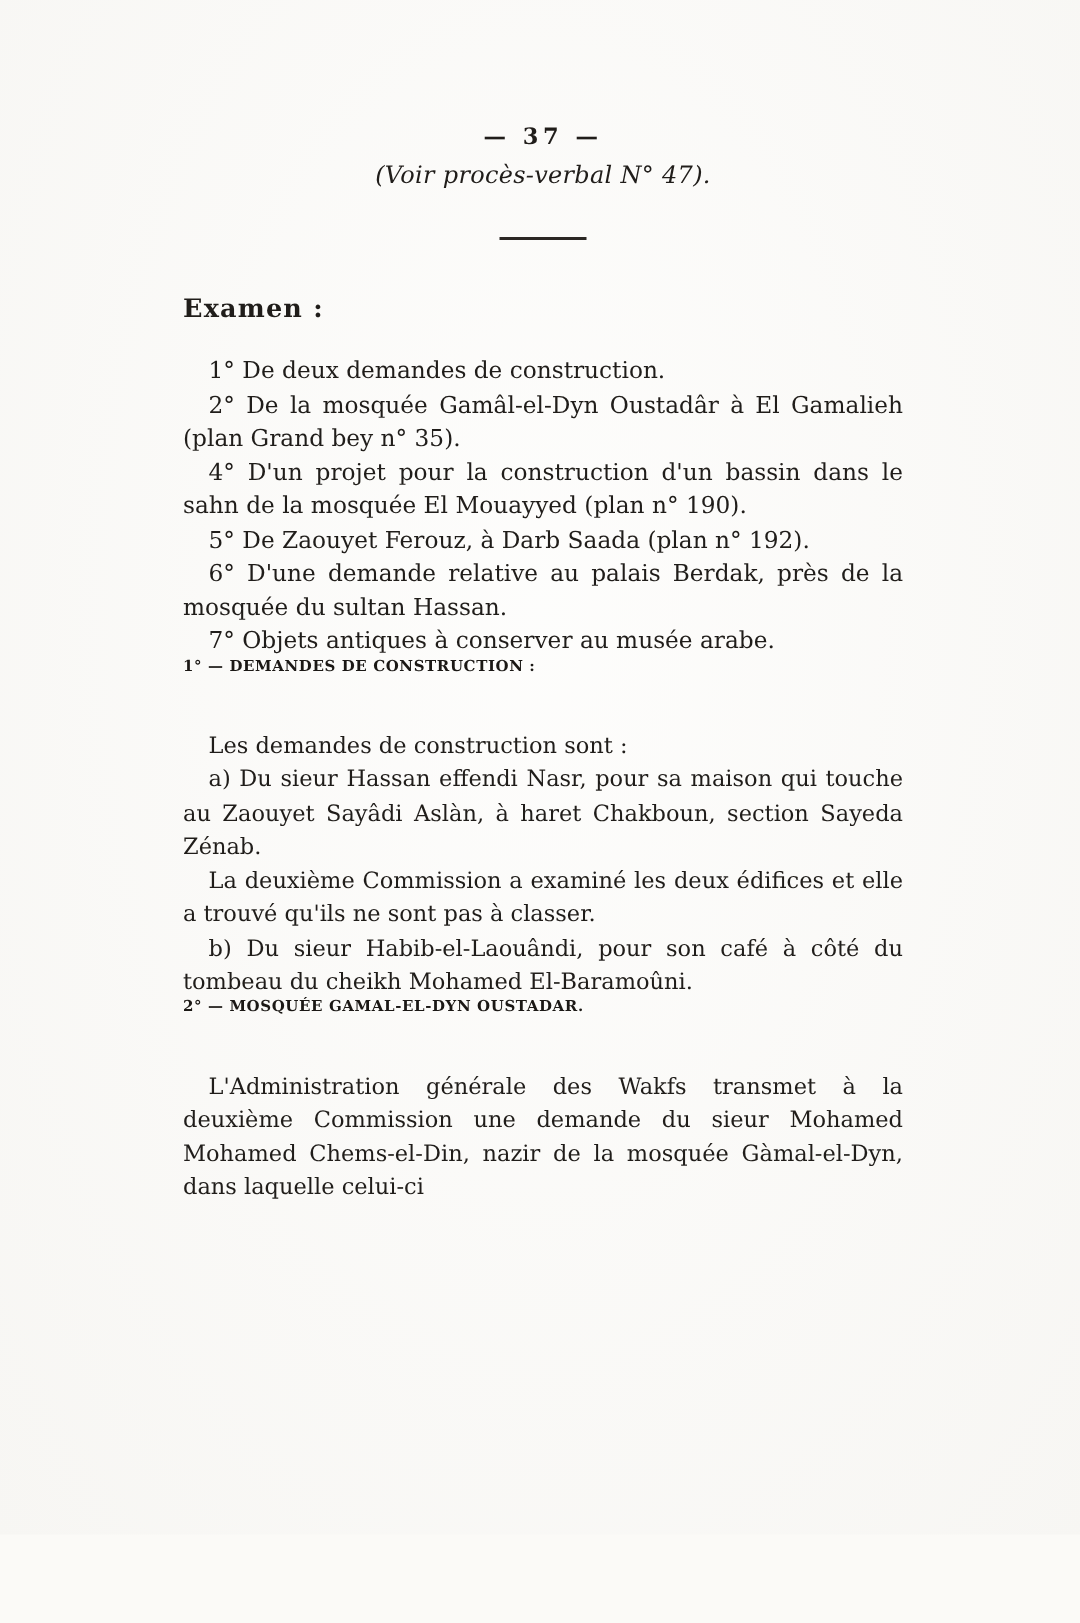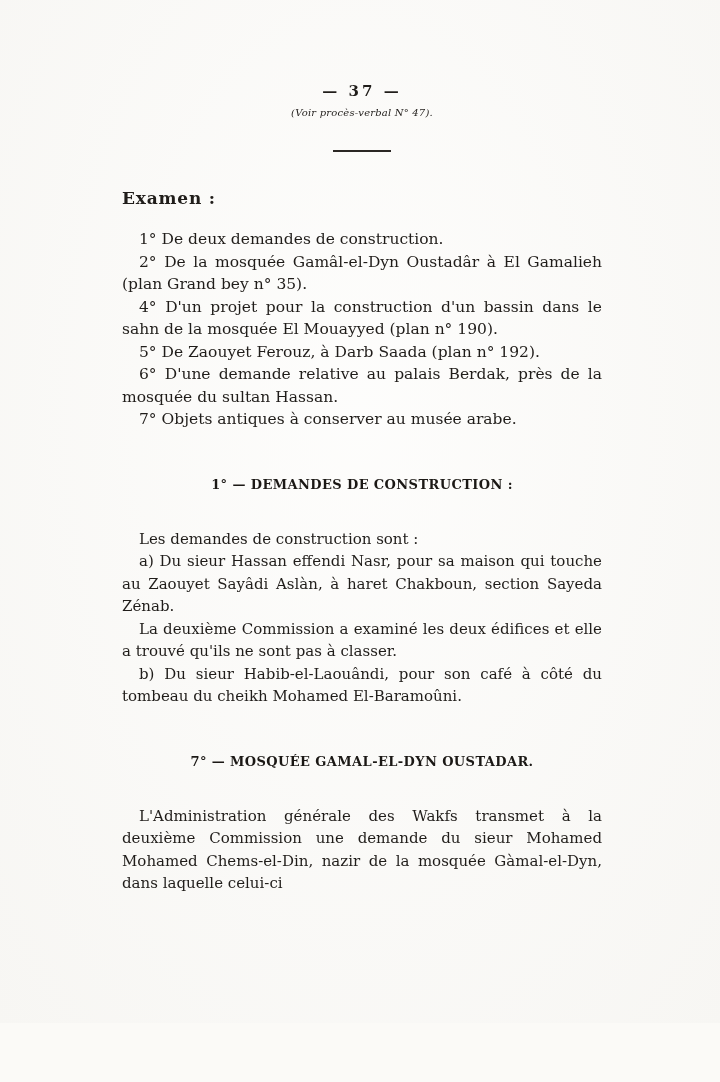--- a/index.html
+++ b/index.html
@@ -38,21 +38,21 @@
     letter-spacing: 0.6px;
     color: #171411;
   }
   .report-title sup {
     font-size: 8px;
   }
   .report-subtitle {
     margin-top: 7px;
     text-align: center;
     font-style: italic;
-    font-size: 10px;
+    font-size: 16px;
     letter-spacing: 0.2px;
   }
   .separator-rule {
     width: 58px;
     border: 0;
     border-top: 2px solid #2b2understood624;
     border-top: 2px solid #2b2724;
     margin: 32px auto 0 auto;
   }
   .examen-heading {
@@ -66,24 +66,22 @@
     margin-top: 20px;
     font-size: 15.5px;
     line-height: 22.5px;
     text-align: justify;
   }
   .text-block p {
     margin: 0;
     text-indent: 17px;
   }
   .section-heading {
-    margin-top: 46px;
-    text-align: center;
     font-weight: bold;
-    font-size: 13px;
+    font-size: 10px;
     letter-spacing: 0.4px;
     color: #1b1815;
   }
   .section-body {
     margin-top: 36px;
     font-size: 15px;
     line-height: 22.5px;
     text-align: justify;
   }
   .section-body p {
@@ -116,19 +114,19 @@
 
   <div class="section-heading">1° — DEMANDES DE CONSTRUCTION :</div>
 
   <div class="section-body">
     <p>Les demandes de construction sont :</p>
     <p>a) Du sieur Hassan effendi Nasr, pour sa maison qui touche au Zaouyet Sayâdi Aslàn, à haret Chakboun, section Sayeda Zénab.</p>
     <p>La deuxième Commission a examiné les deux édifices et elle a trouvé qu'ils ne sont pas à classer.</p>
     <p>b) Du sieur Habib-el-Laouândi, pour son café à côté du tombeau du cheikh Mohamed El-Baramoûni.</p>
   </div>
 
-  <div class="section-heading">7° — MOSQUÉE GAMAL-EL-DYN OUSTADAR.</div>
+  <div class="section-heading">2° — MOSQUÉE GAMAL-EL-DYN OUSTADAR.</div>
 
   <div class="section-body">
     <p>L'Administration générale des Wakfs transmet à la deuxième Commission une demande du sieur Mohamed Mohamed Chems-el-Din, nazir de la mosquée Gàmal-el-Dyn, dans laquelle celui-ci</p>
   </div>
 
 </div>
 
 </body></html>

